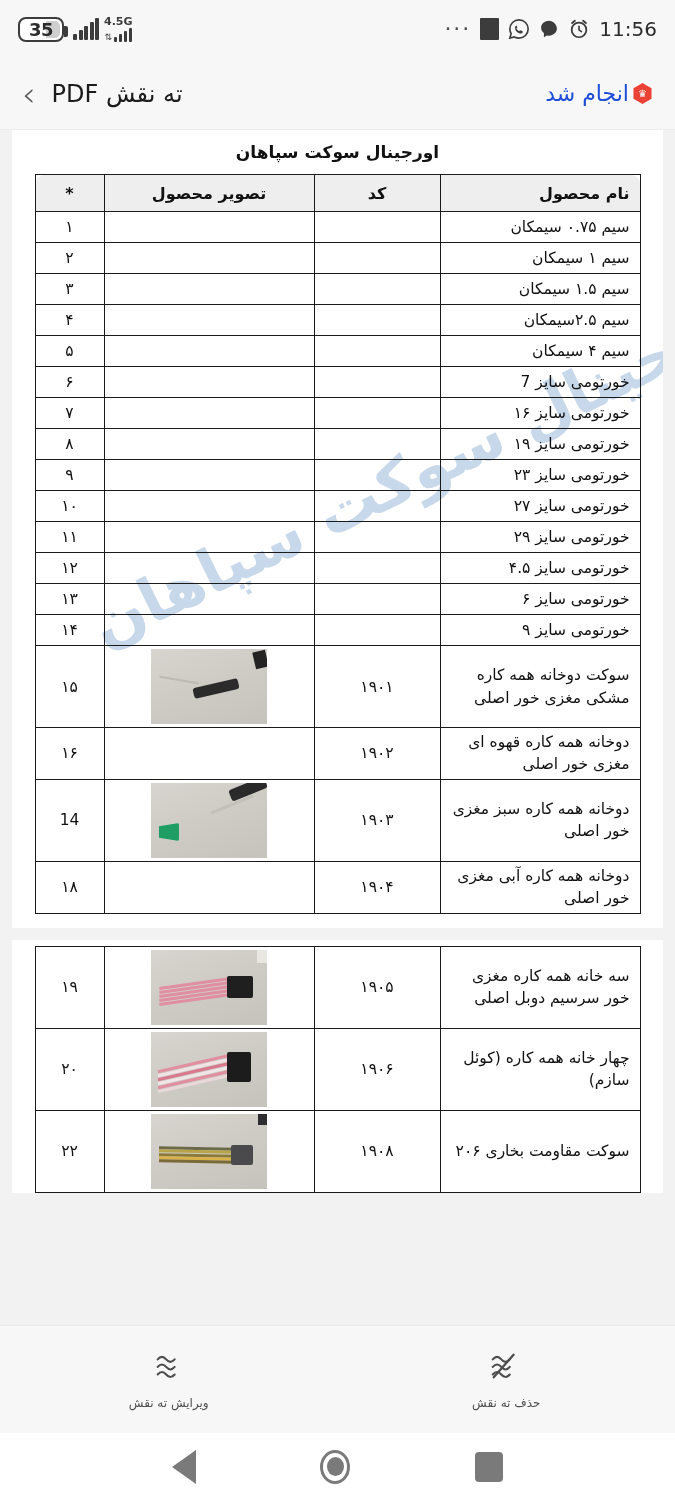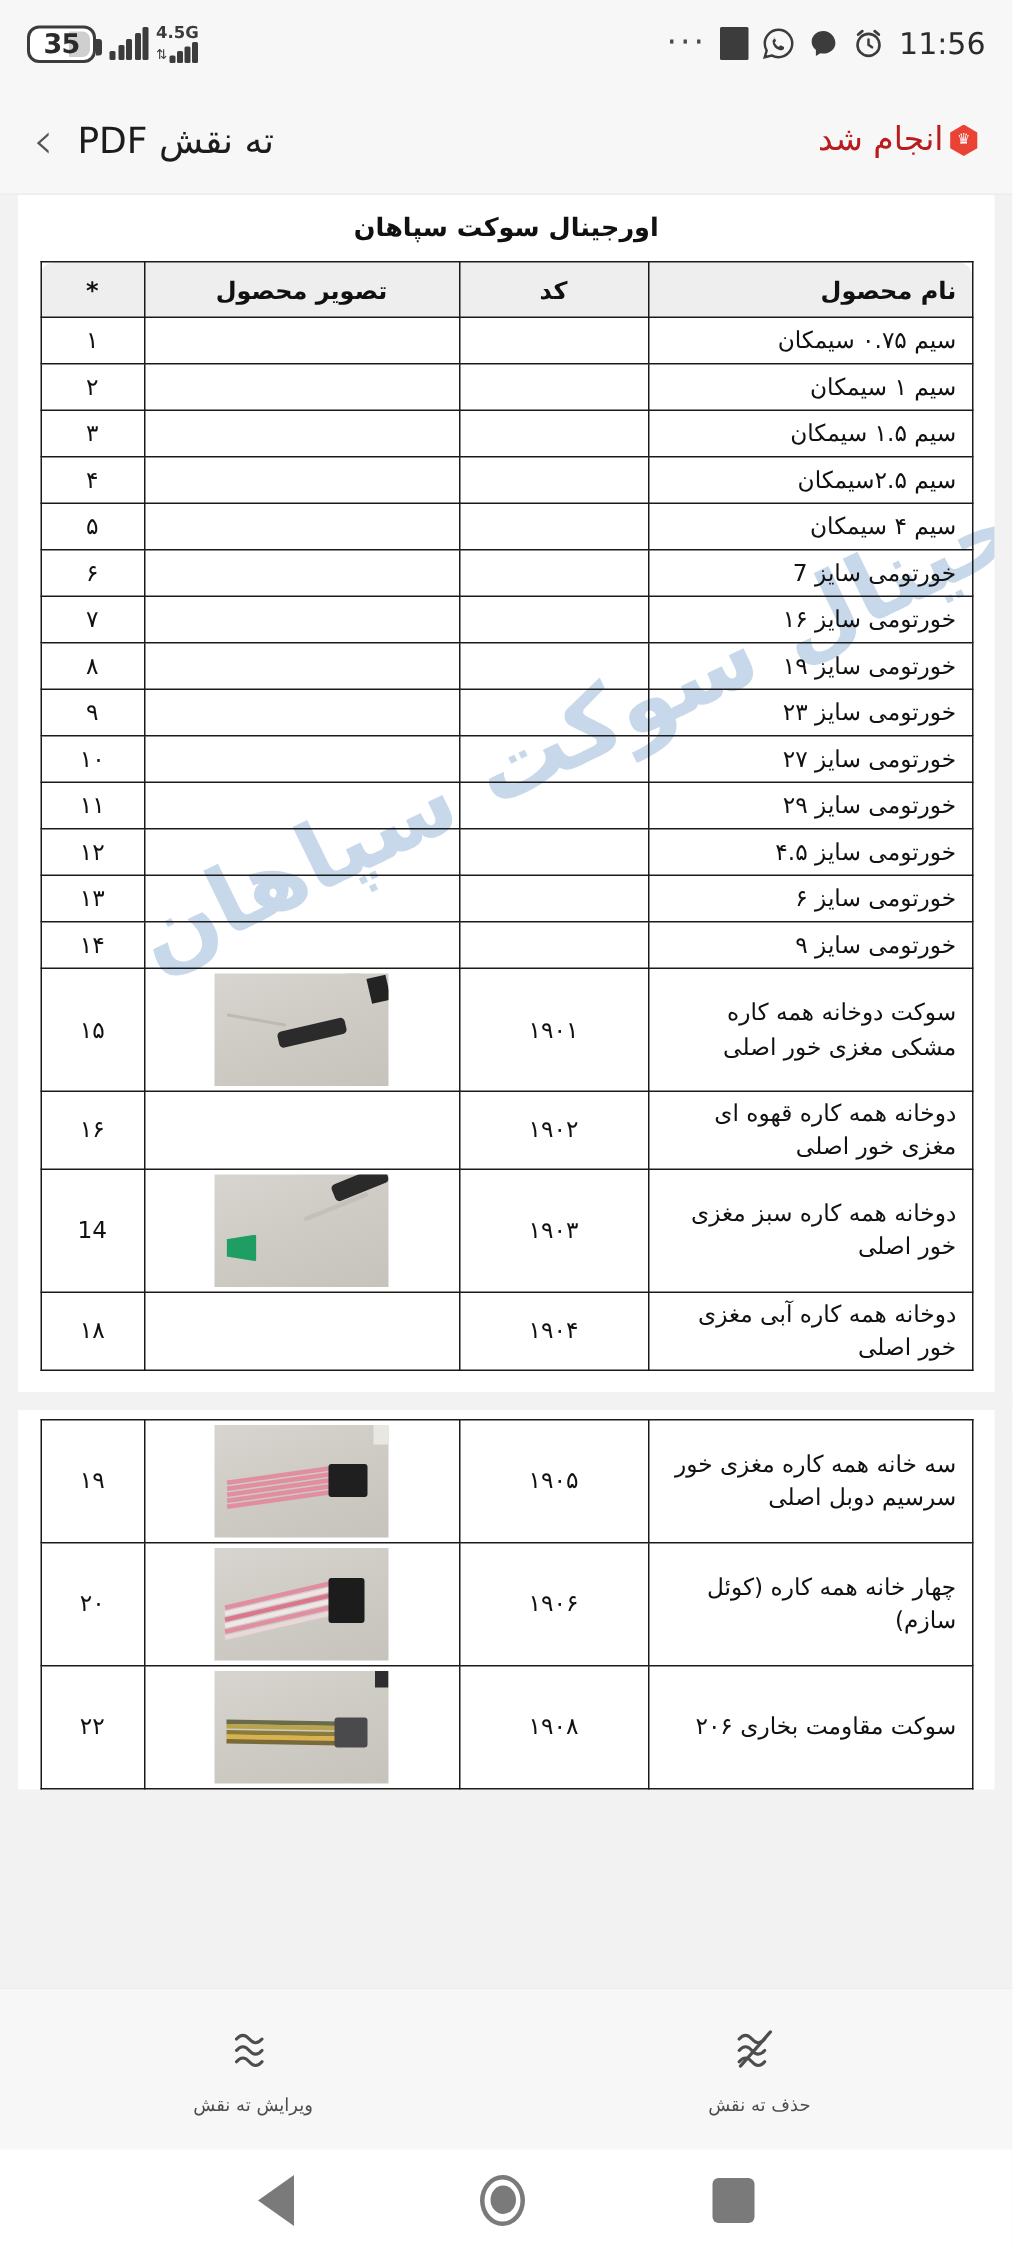--- a/index.html
+++ b/index.html
@@ -33,21 +33,21 @@
     font-size: 18px; font-weight: 700; color: #2b2b2b; position: relative; z-index: 2;
     letter-spacing: -0.5px;
   }
   .battery .nub {
     position: absolute; right: -6px; top: 7px; width: 4px; height: 11px;
     background: #3c3c3c; border-radius: 0 2px 2px 0;
   }
   .sigwrap { display: flex; align-items: flex-end; gap: 1.5px; height: 22px; margin-left: 4px;}
   .bar { width: 4px; background: #3c3c3c; border-radius: 1px; }
   .b1 { height: 6px; } .b2 { height: 10px; } .b3 { height: 14px; } .b4 { height: 18px; } .b5 { height: 22px; }
-  .sigcol { display:flex; flex-direction: column; align-items: flex-start; }
+  .sigcol { display:flex; flex-direction: column; align-items: center; }
   .gtag { font-size: 11px; font-weight: 700; color: #3c3c3c; line-height: 1; margin-bottom: 1px; }
   .sigwrap2 { display: flex; align-items: flex-end; gap: 1.5px; height: 14px; }
   .bar2 { width: 3.5px; background: #3c3c3c; border-radius: 1px; }
   .c1 { height: 5px; } .c2 { height: 8px; } .c3 { height: 11px; } .c4 { height: 14px; }
   .dlarrow { font-size: 9px; color:#3c3c3c; }
 
   .sb-right { display: flex; align-items: center; gap: 9px; }
   .dots { font-size: 22px; color: #4a4a4a; letter-spacing: 2px; line-height: 0.6; }
   .sq-icon { width: 19px; height: 22px; background: #3c3c3c; border-radius: 1px; }
   .wa-icon svg, .chat-icon svg, .alarm-icon svg { display: block; }
@@ -58,21 +58,21 @@
     position: absolute; top: 58px; left: 0; width: 675px; height: 72px;
     background: #f7f7f7;
     display: flex; align-items: center; justify-content: space-between;
     padding: 0 22px;
     border-bottom: 1px solid #ececec;
   }
   .hdr-right { display: flex; align-items: center; gap: 16px; }
   .chevron { font-size: 34px; color: #555; font-weight: 300; line-height: 1; }
   .hdr-title { font-size: 24px; color: #1c1c1c; font-weight: 400; }
   .hdr-left { display: flex; align-items: center; gap: 3px; }
-  .done-text { font-size: 22px; color: #b91c1c; margin-left: 36px; }
+  .done-text { font-size: 22px; color: #1d4ed8; margin-left: 36px; }
   .crown-badge {
     width: 21px; height: 21px; background: #ea4335;
     clip-path: polygon(50% 0%, 93% 25%, 93% 75%, 50% 100%, 7% 75%, 7% 25%);
     display: flex; align-items: center; justify-content: center;
   }
   .crown-badge span { color: #fff; font-size: 10px; line-height: 1; }
 
   
   .doc-area {
     position: absolute; top: 130px; left: 0; width: 675px; height: 1195px;
@@ -97,21 +97,21 @@
   table.ptable th, table.ptable td {
     border: 1.6px solid #1a1a1a;
     font-size: 15.5px; color: #111; text-align: center; vertical-align: middle;
     padding: 3px 5px;
   }
   table.ptable thead th {
     background: #eeeeee; font-weight: 700; height: 37px; font-size: 16px;
   }
   thead tr th:first-child { border-top-right-radius: 9px; }
   thead tr th:last-child  { border-top-left-radius: 9px; }
-  .col-name { width: 216px; text-align: right !important; padding-right: 10px !important; }
+  .col-name { width: 200px; text-align: right !important; padding-right: 10px !important; }
   .col-code { width: 126px; }
   .col-img  { width: 210px; }
   .col-num  { width: 69px; }
   td.c-name { text-align: left; line-height: 1.45; }
   .r-plain td { height: 31px; }
   .r-img td { height: 80px; }
 
   
   .photo {
     width: 116px; height: 75px; margin: 0 auto; position: relative; overflow: hidden;

